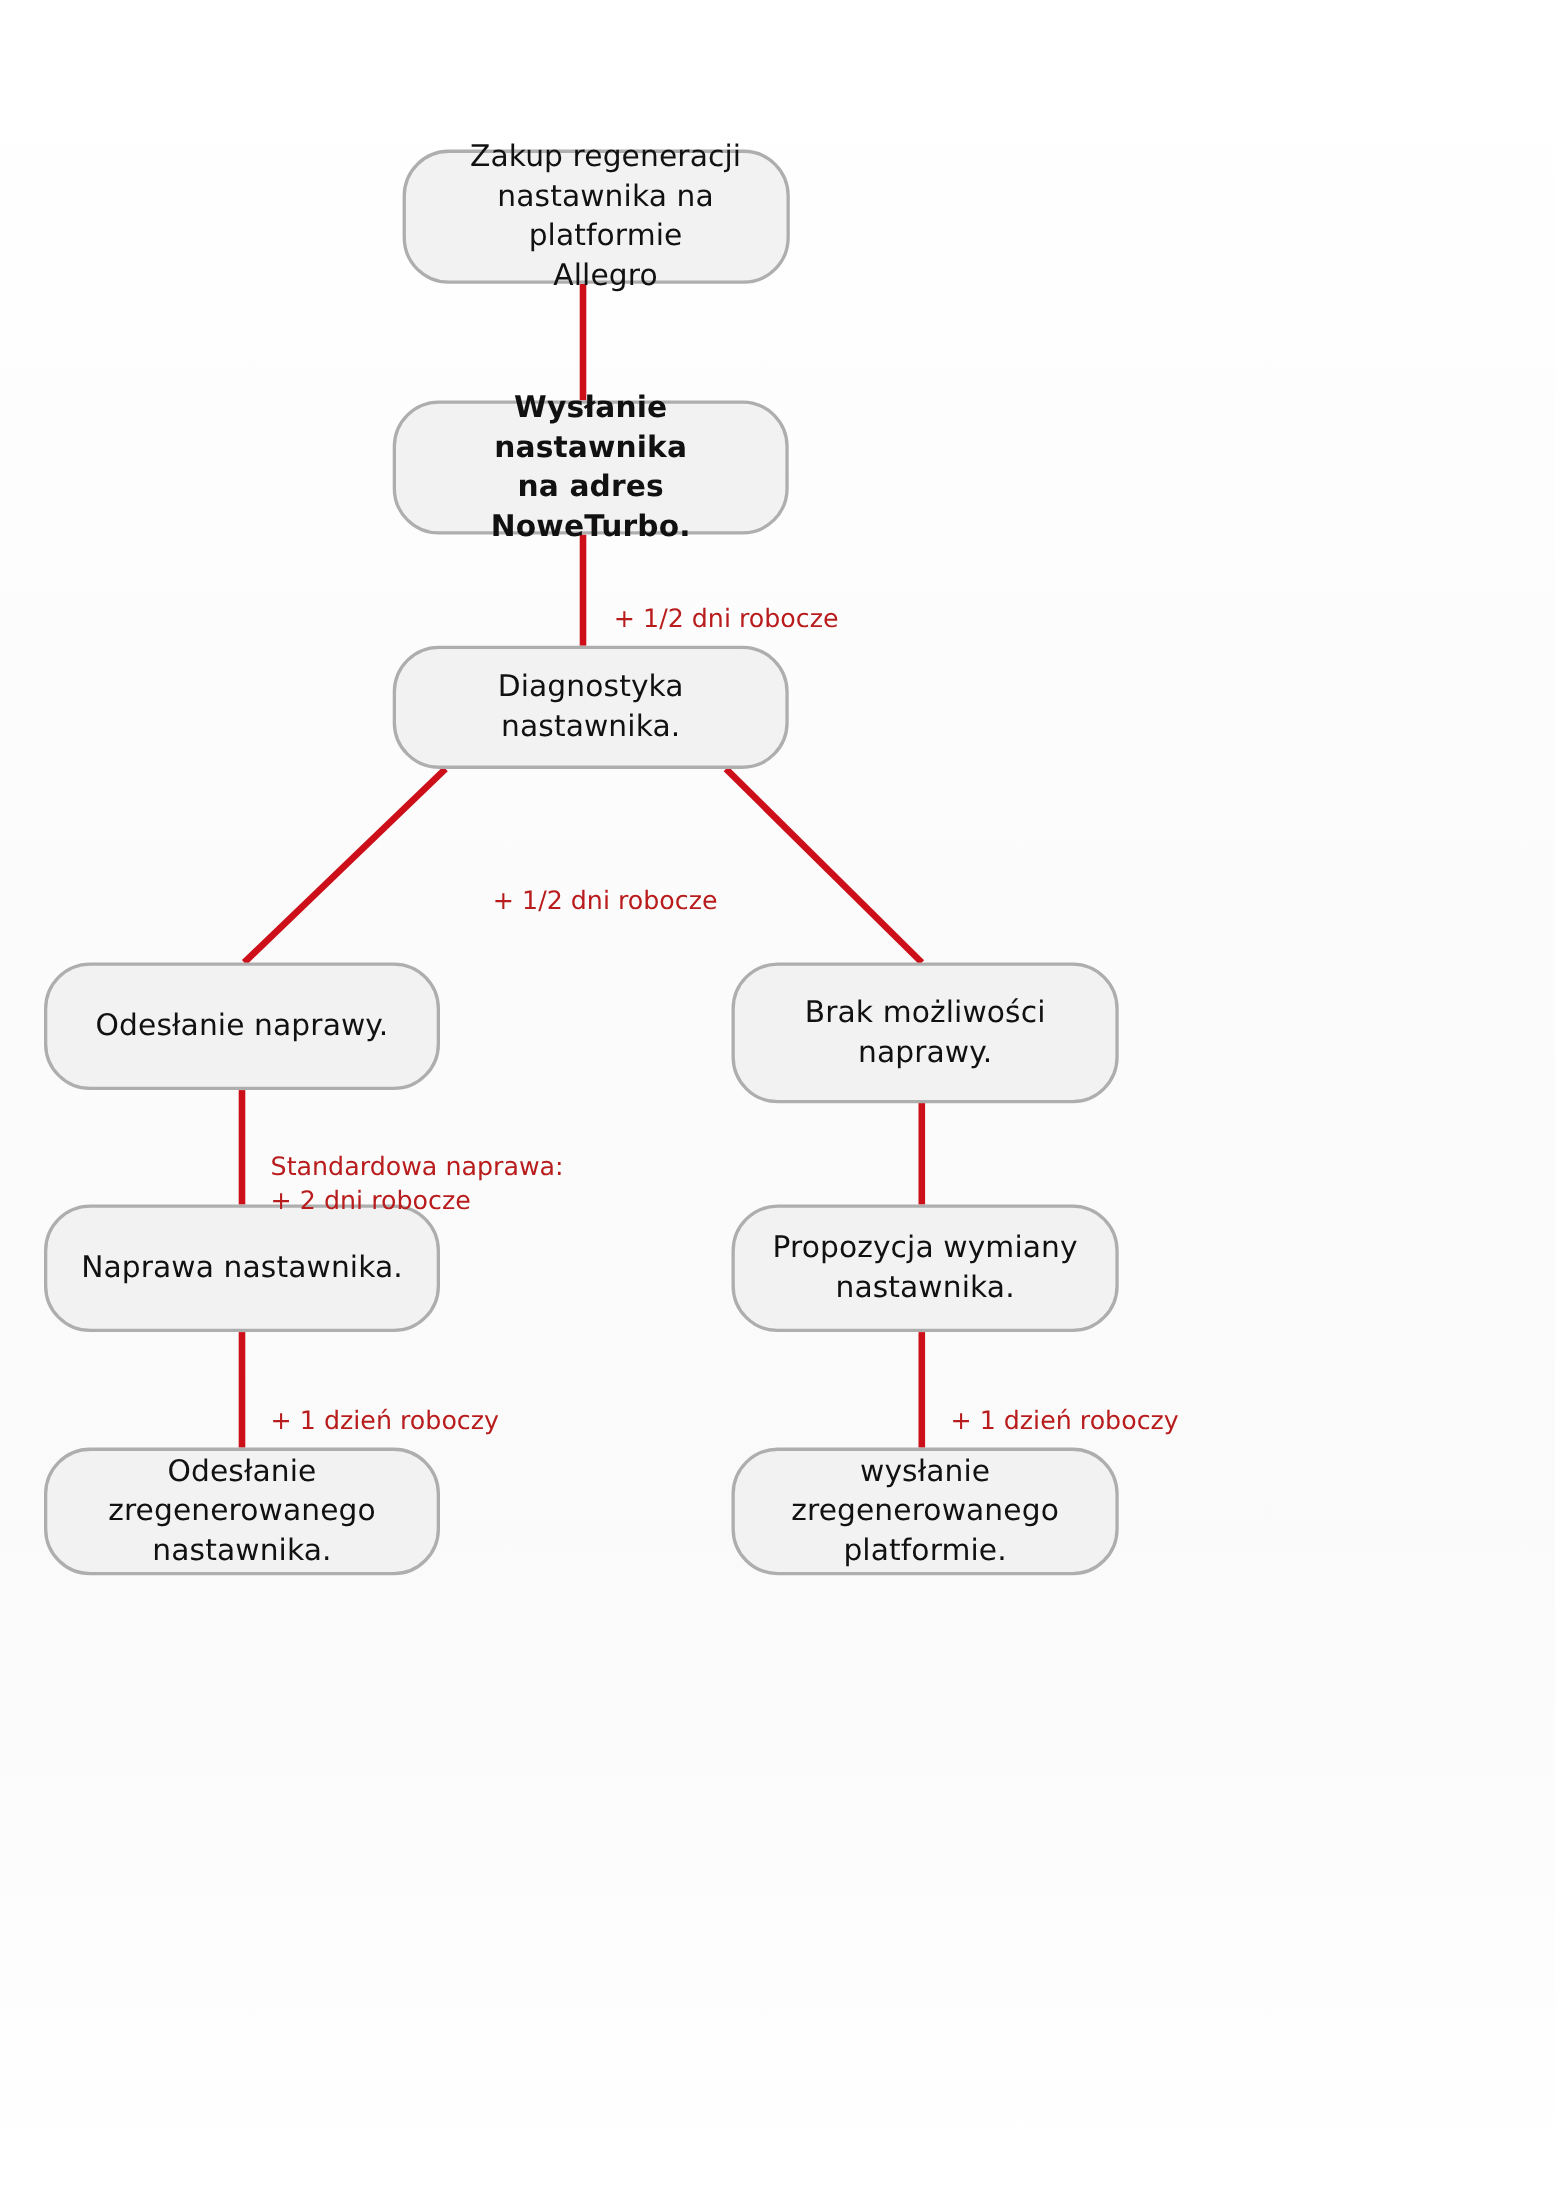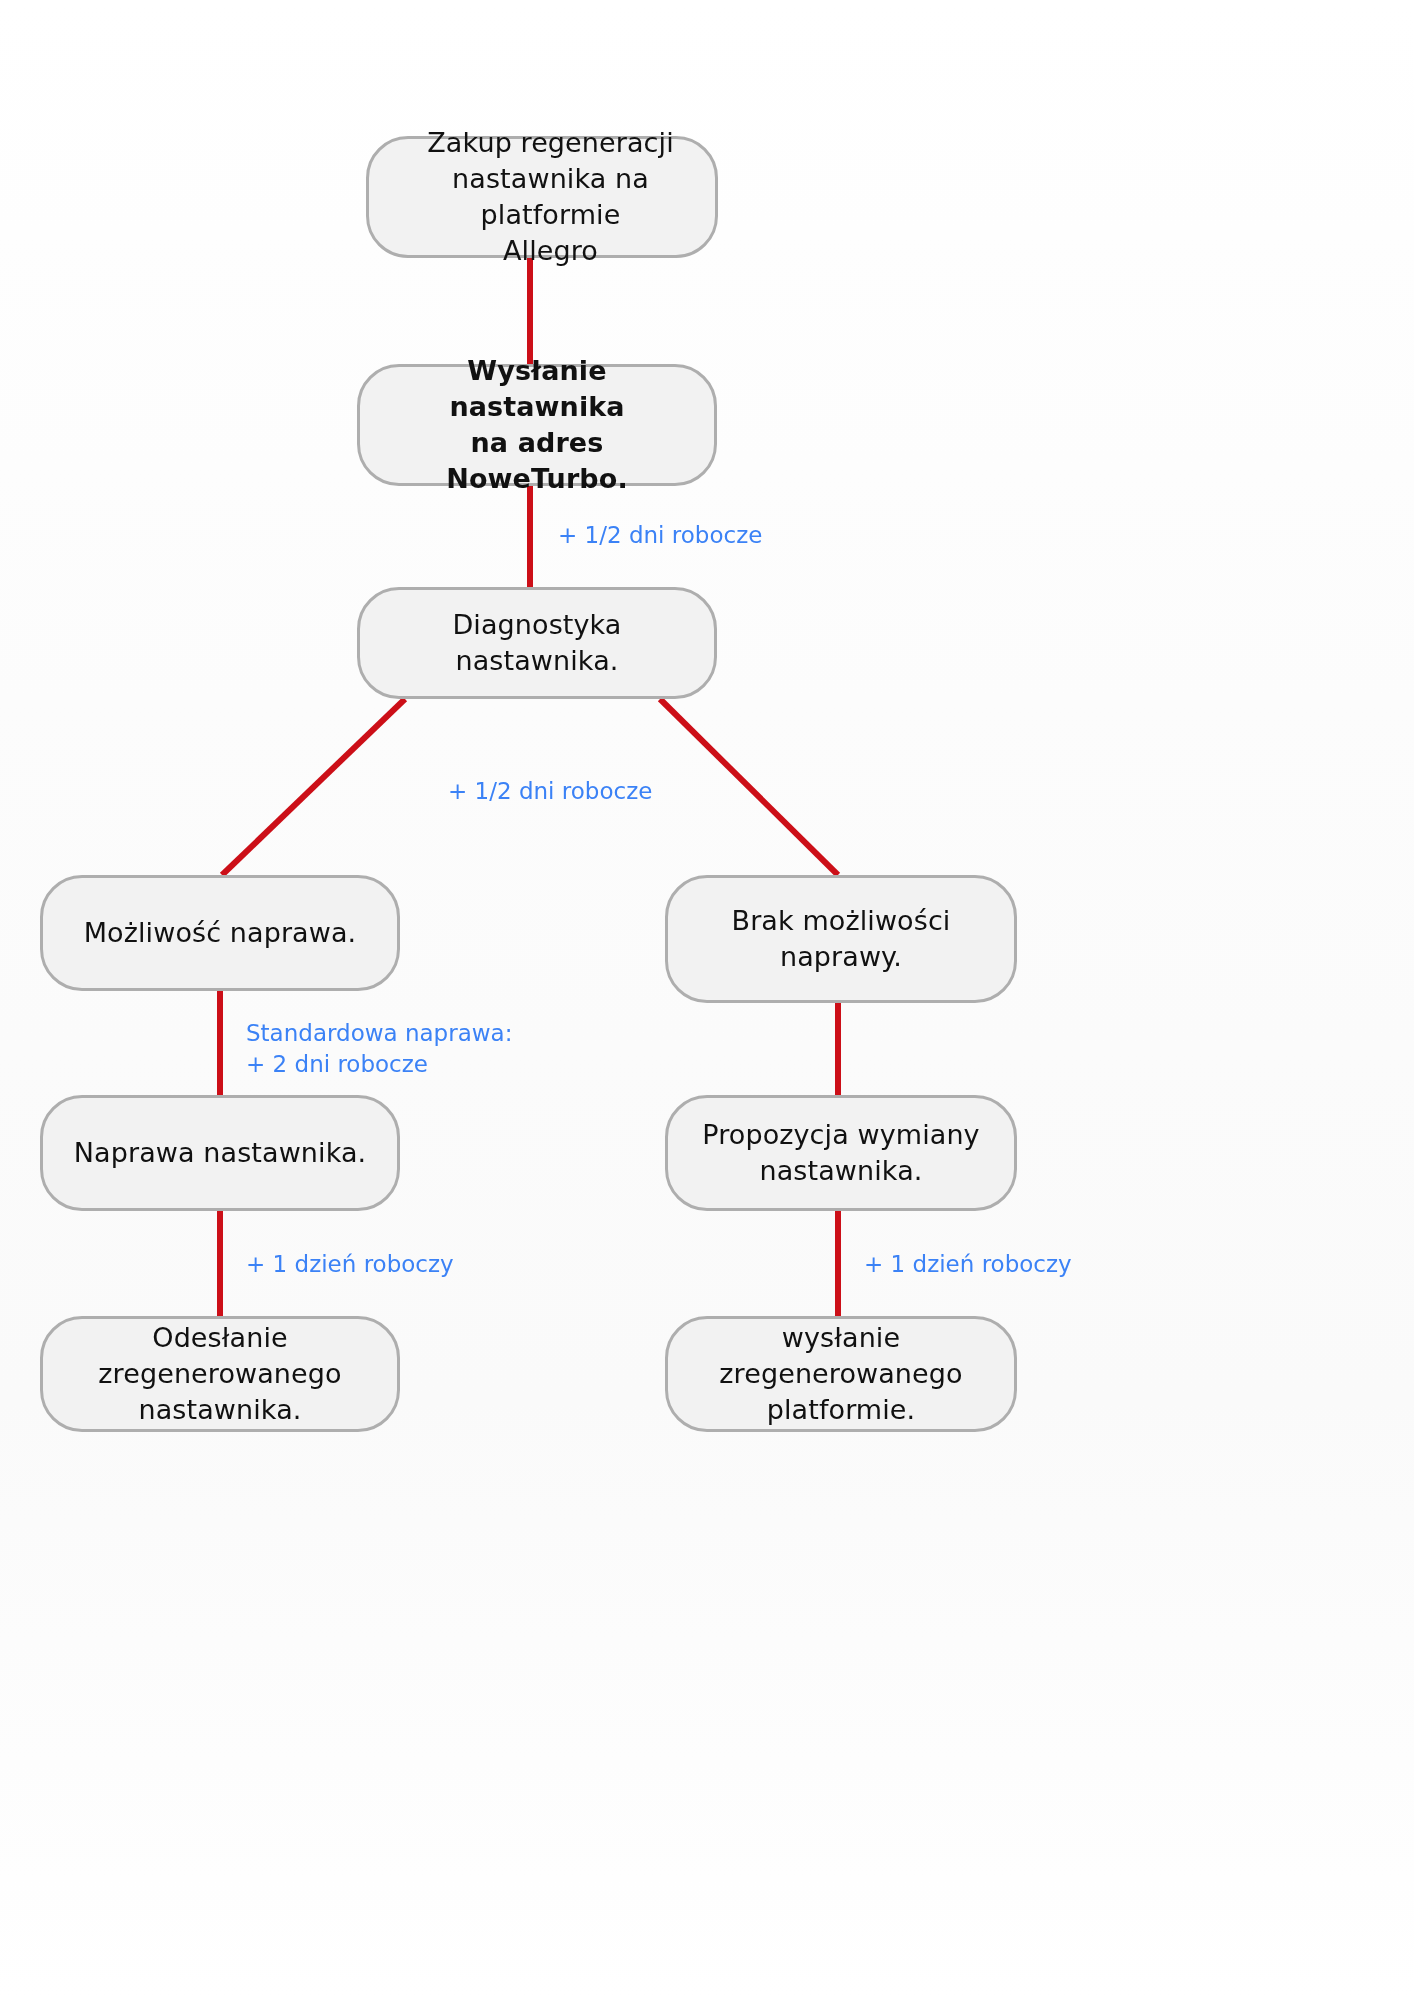--- a/index.html
+++ b/index.html
@@ -45,25 +45,26 @@
     text-align: center;
     color: #111111;
     font-size: 27px;
     line-height: 1.33;
     letter-spacing: 0.1px;
     white-space: pre-line;
     padding: 6px 18px;
   }
   .edge-label {
     position: absolute;
-    color: #3b82f6;
+    color: #b91c1c;
     font-size: 23px;
     line-height: 1.34;
     white-space: pre-line;
     text-align: left;
+    margin-top: 28px;
   }
 </style>
 </head>
 <body>
 
 <div id="canvas">
   <div id="paper-wash"></div>
 
   <svg id="edges" viewBox="0 0 1414 2000" preserveAspectRatio="none">
       <line x1="530" y1="258" x2="530" y2="364" stroke="#cc0f18" stroke-width="6" stroke-linecap="butt"></line>
@@ -76,21 +77,21 @@
       <line x1="838" y1="1211" x2="838" y2="1316" stroke="#cc0f18" stroke-width="6" stroke-linecap="butt"></line>
     </svg>
 
   <div id="nodes-layer">
       <div class="node" style="left: 366px; top: 136px; width: 352px; height: 122px; background: rgb(242, 242, 242); border-color: rgb(174, 174, 174); color: rgb(17, 17, 17); padding-left: 35px;">Zakup regeneracji
 nastawnika na platformie
 Allegro</div>
       <div class="node" style="left: 357px; top: 364px; width: 360px; height: 122px; background: rgb(242, 242, 242); border-color: rgb(174, 174, 174); color: rgb(17, 17, 17); font-weight: bold;">Wysłanie nastawnika
 na adres NoweTurbo.</div>
       <div class="node" style="left: 357px; top: 587px; width: 360px; height: 112px; background: rgb(242, 242, 242); border-color: rgb(174, 174, 174); color: rgb(17, 17, 17);">Diagnostyka nastawnika.</div>
-      <div class="node" style="left: 40px; top: 875px; width: 360px; height: 116px; background: rgb(242, 242, 242); border-color: rgb(174, 174, 174); color: rgb(17, 17, 17);">Możliwość naprawa.</div>
+      <div class="node" style="left: 40px; top: 875px; width: 360px; height: 116px; background: rgb(242, 242, 242); border-color: rgb(174, 174, 174); color: rgb(17, 17, 17);">Odesłanie naprawy.</div>
       <div class="node" style="left: 665px; top: 875px; width: 352px; height: 128px; background: rgb(242, 242, 242); border-color: rgb(174, 174, 174); color: rgb(17, 17, 17);">Brak możliwości naprawy.</div>
       <div class="node" style="left: 40px; top: 1095px; width: 360px; height: 116px; background: rgb(242, 242, 242); border-color: rgb(174, 174, 174); color: rgb(17, 17, 17);">Naprawa nastawnika.</div>
       <div class="node" style="left: 665px; top: 1095px; width: 352px; height: 116px; background: rgb(242, 242, 242); border-color: rgb(174, 174, 174); color: rgb(17, 17, 17);">Propozycja wymiany
 nastawnika.</div>
       <div class="node" style="left: 40px; top: 1316px; width: 360px; height: 116px; background: rgb(242, 242, 242); border-color: rgb(174, 174, 174); color: rgb(17, 17, 17);">Odesłanie  zregenerowanego
 nastawnika.</div>
       <div class="node" style="left: 665px; top: 1316px; width: 352px; height: 116px; background: rgb(242, 242, 242); border-color: rgb(174, 174, 174); color: rgb(17, 17, 17);">wysłanie zregenerowanego
 platformie.</div>
     </div>
   <div id="labels-layer">

